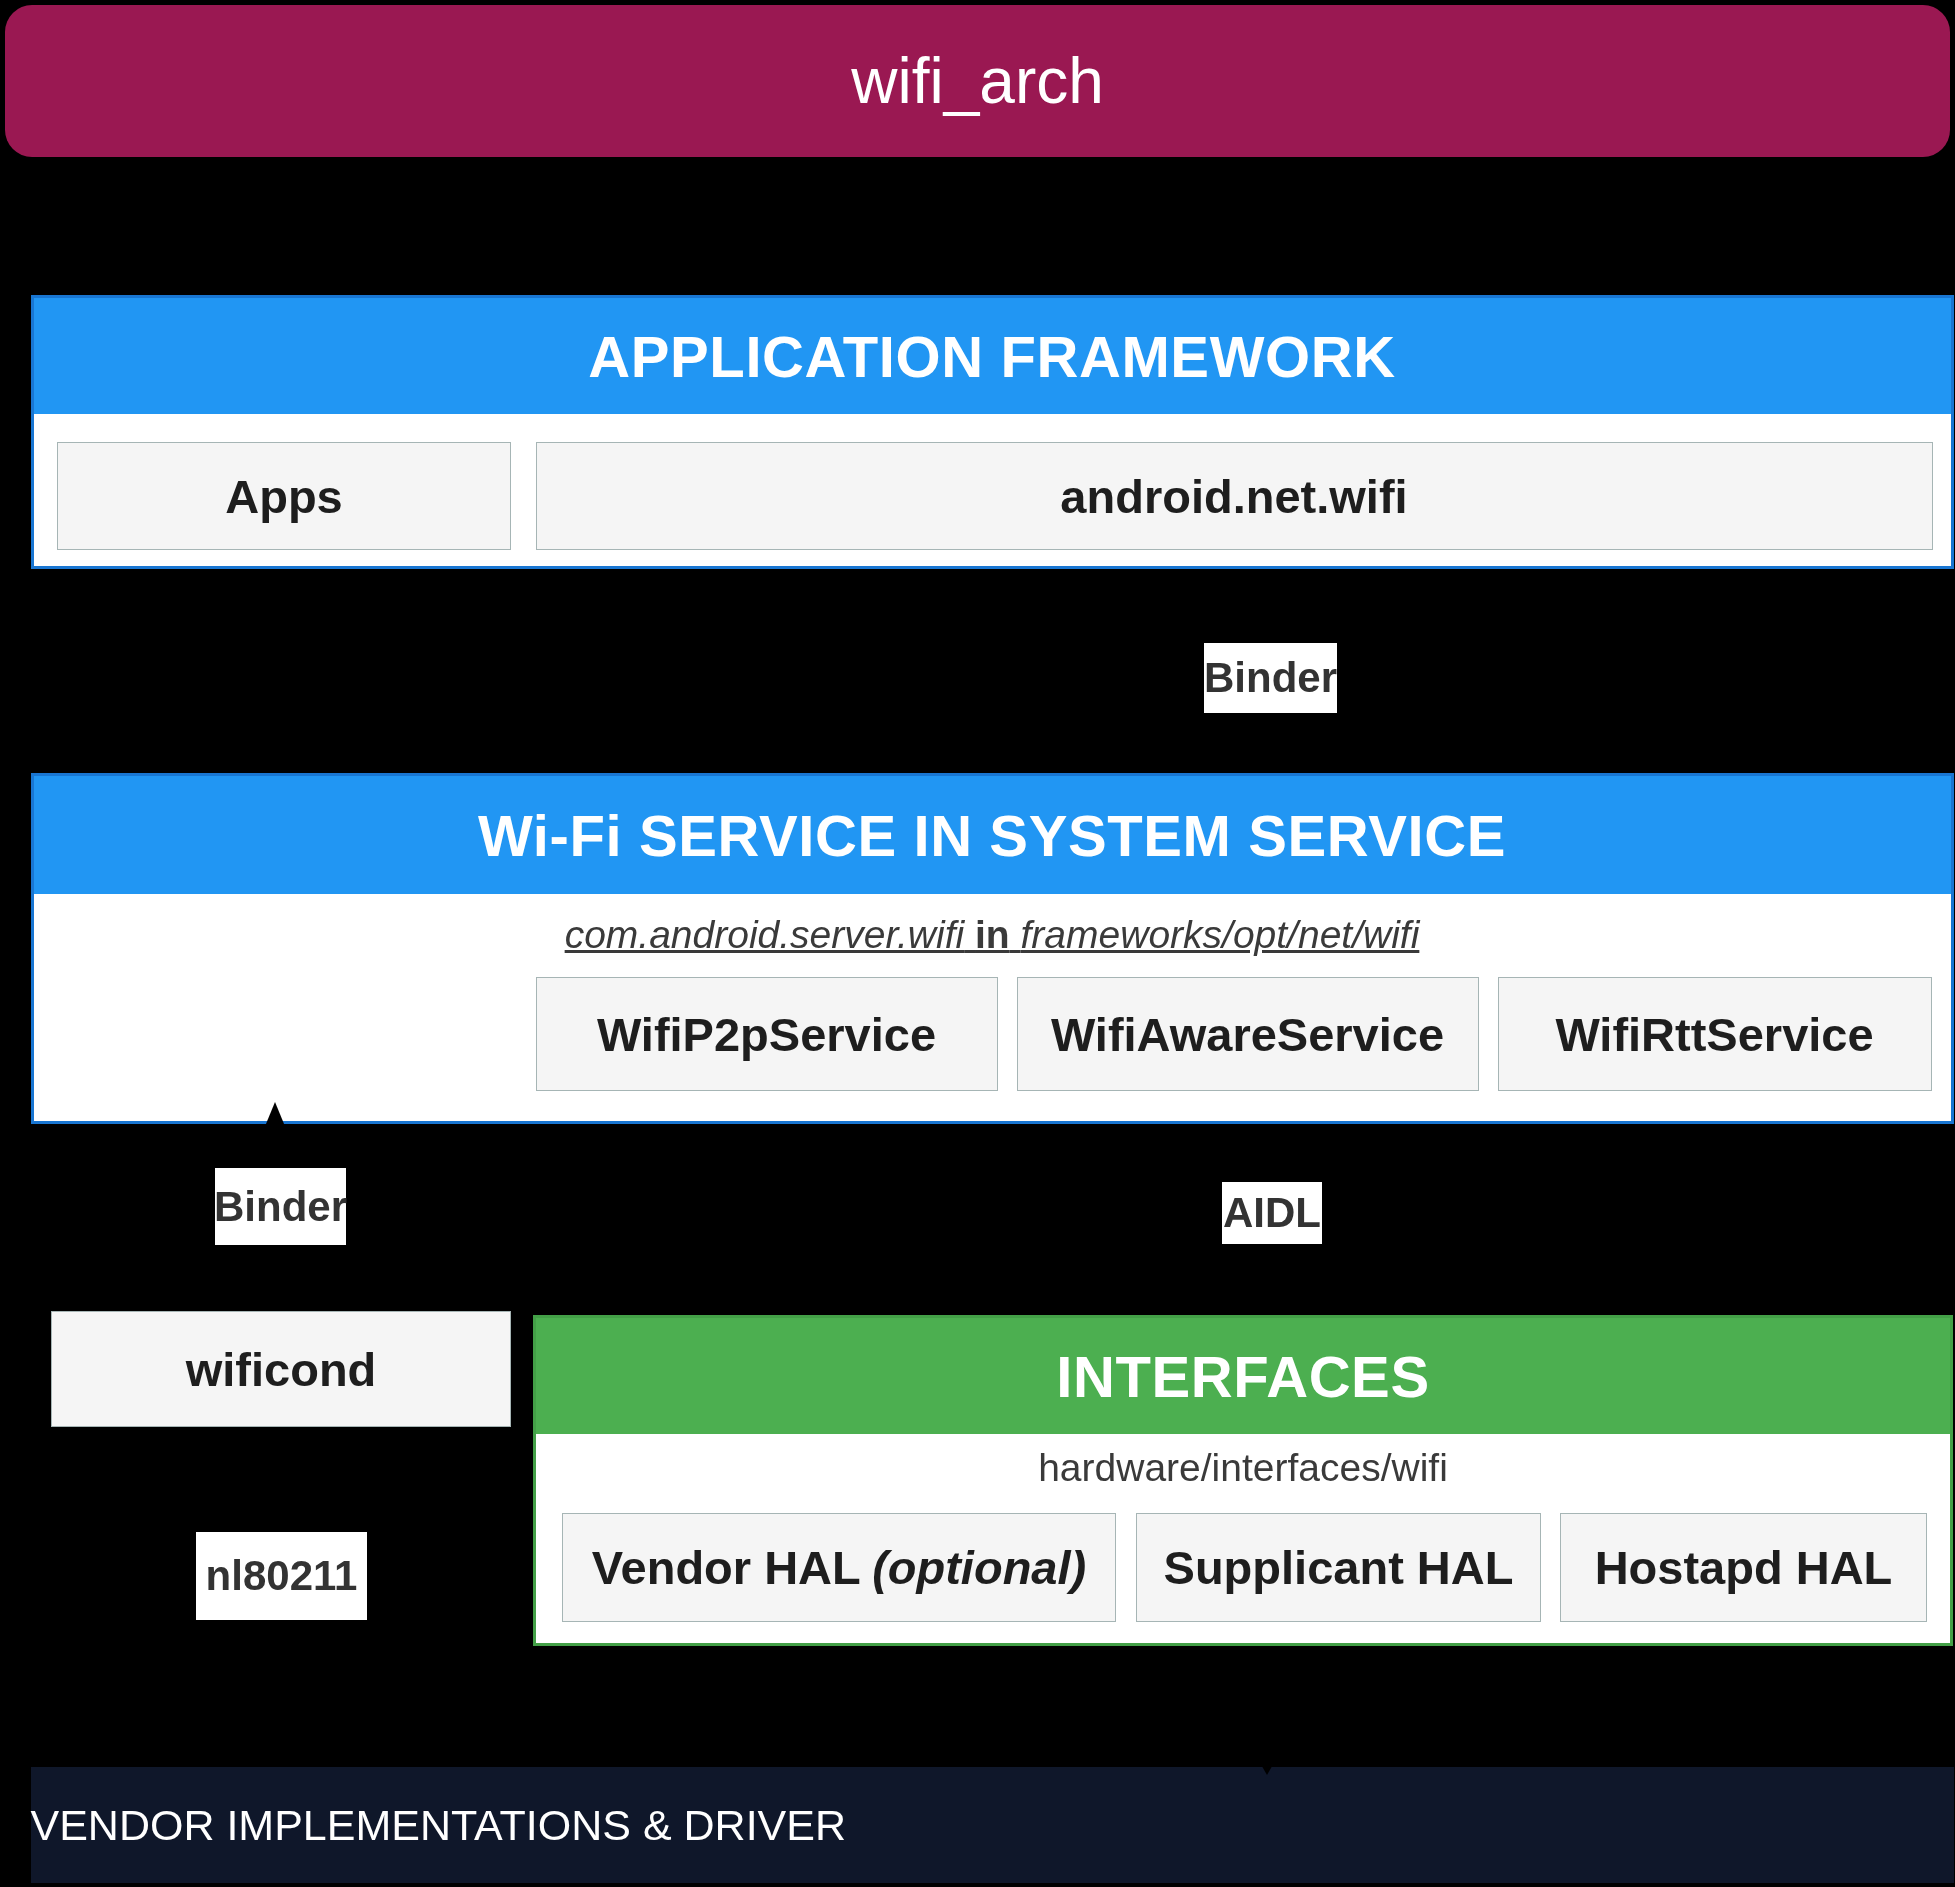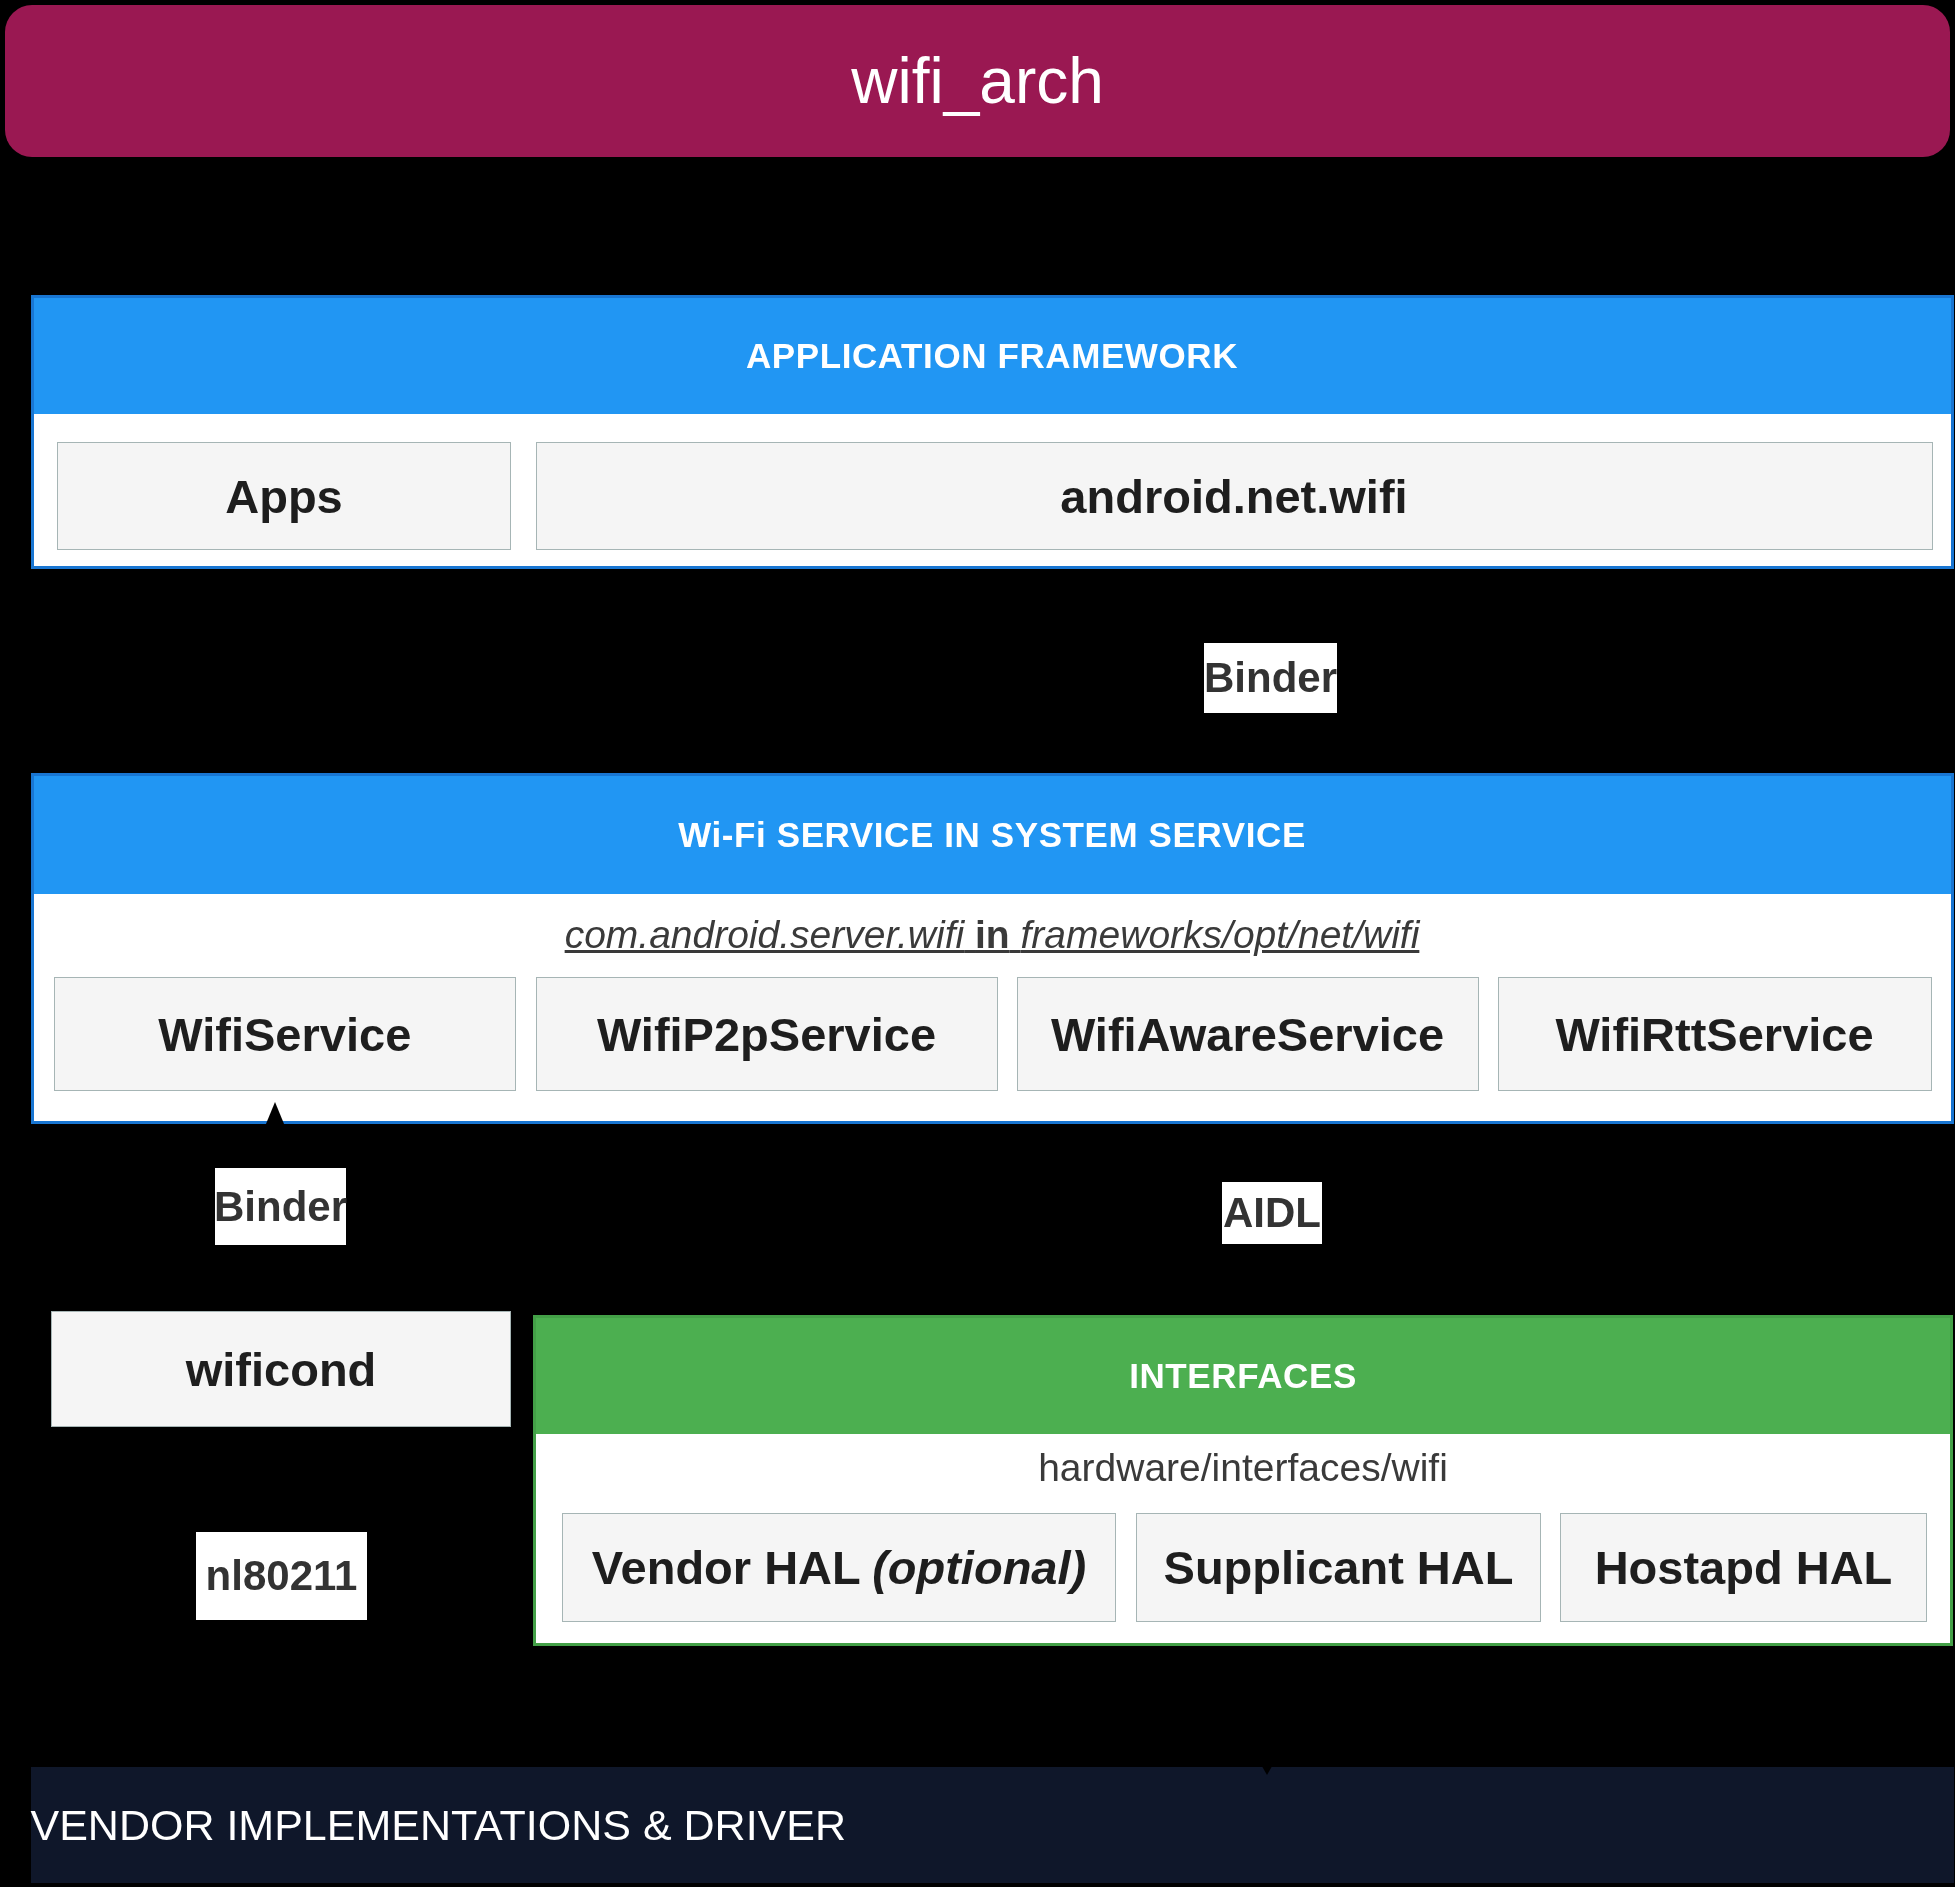--- a/index.html
+++ b/index.html
@@ -25,21 +25,21 @@
   
   .section {
     position:absolute;
     background:#ffffff;
   }
   .section.blue  { border:3.8px solid #1976D2; }
   .section.green { border:3.8px solid #43A047; }
   .section-header {
     width:100%;
     display:flex; align-items:center; justify-content:center;
-    color:#ffffff; font-weight:bold; font-size:35px;
+    color:#ffffff; font-weight:bold; font-size:58px;
     letter-spacing:0.6px;
   }
   .section.blue  .section-header { background:#2196F3; }
   .section.green .section-header { background:#4CAF50; }
   .section-body { position:relative; width:100%; }
 
   
   .gbox {
     position:absolute;
     background:#F5F5F5;
@@ -122,23 +122,20 @@
 <div class="section blue" style="left:30.5px; top:773px; width:1923px; height:351px;">
   <div class="section-header" style="height:118px;">
     <span>Wi-Fi SERVICE IN SYSTEM SERVICE</span>
   </div>
   <div class="section-body" style="height:225px;">
     <div class="pathline" style="top:19px;text-decoration:underline;">
       <span class="it">com.android.server.wifi</span>
       <span class="bd">in</span>
       <span class="it">frameworks/opt/net/wifi</span>
     </div>
-    <div class="gbox" style="left:20.3px; top:83px; width:462px; height:114px;">
-      <span>WifiService</span>
-    </div>
     <div class="gbox" style="left:502px; top:83px; width:462px; height:114px;">
       <span>WifiP2pService</span>
     </div>
     <div class="gbox" style="left:983px; top:83px; width:462px; height:114px;">
       <span>WifiAwareService</span>
     </div>
     <div class="gbox" style="left:1464px; top:83px; width:434px; height:114px;">
       <span>WifiRttService</span>
     </div>
   </div>

